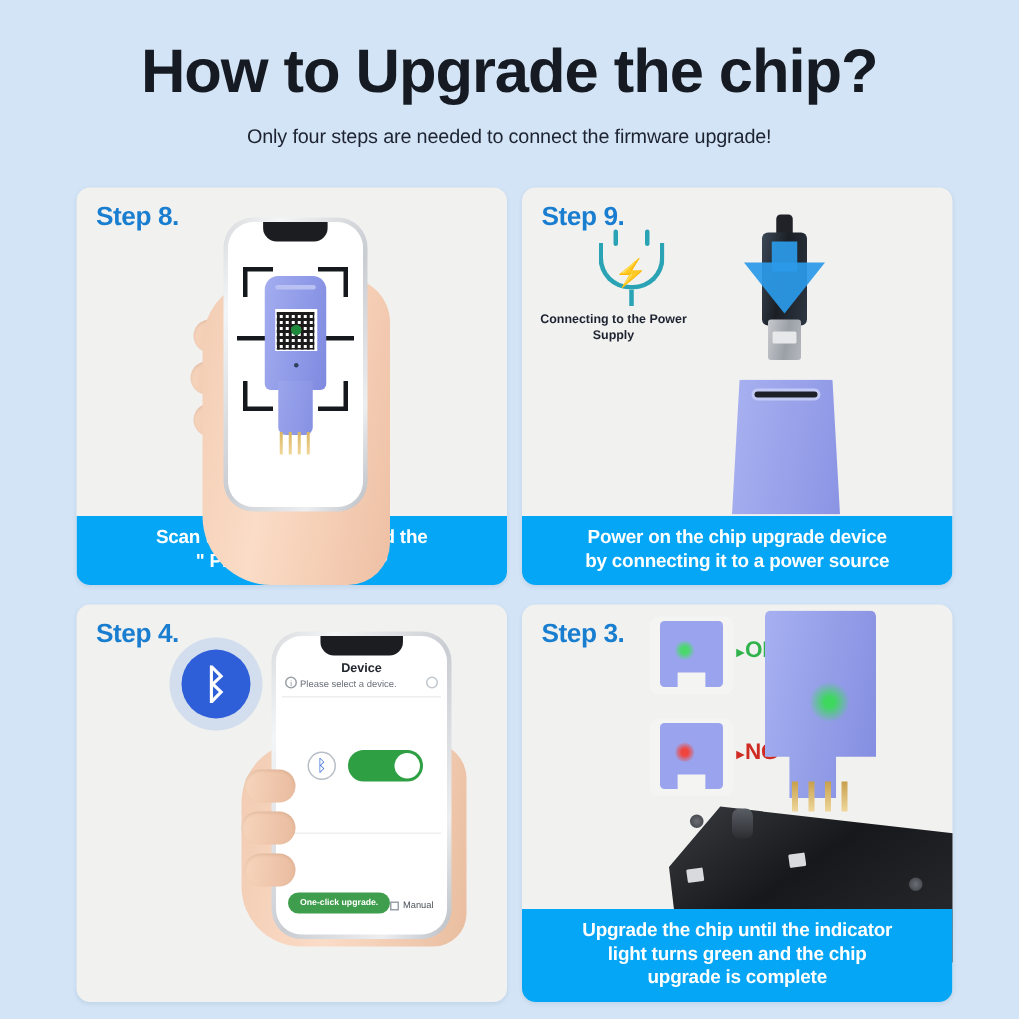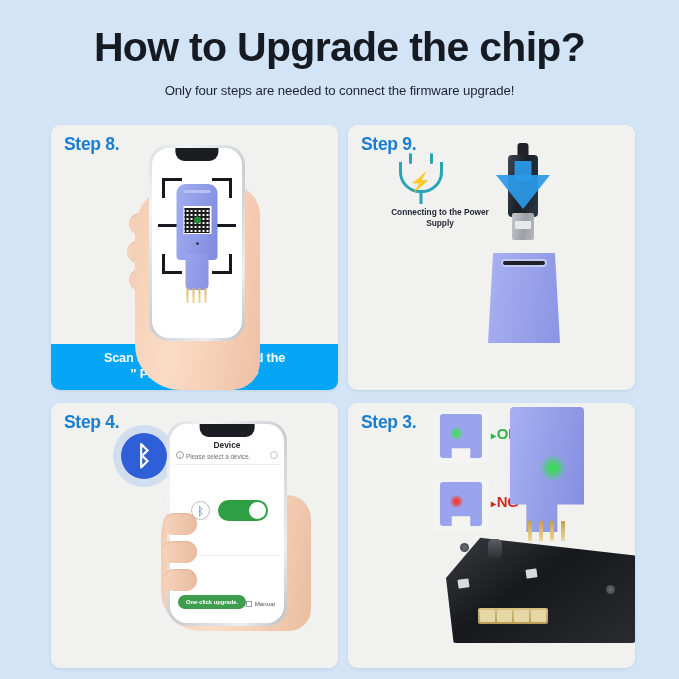--- a/index.html
+++ b/index.html
@@ -152,21 +152,21 @@
   }
   .plug-cord {
     position: absolute; left: 50%; transform: translateX(-50%); top: 40px;
     width: 3px; height: 11px; background: #2aa3b5;
   }
   .bolt {
     position: absolute; left: 50%; top: 20px; transform: translateX(-50%);
     color: #2aa3b5; font-size: 18px; line-height: 1;
   }
   .plug-text {
-    position: absolute; left: 36px; top: 82px; width: 112px;
+    position: absolute; left: 5px; top: 82px; width: 112px;
     text-align: center; font-size: 8.3px; font-weight: bold;
     color: #1d2330; line-height: 1.3;
   }
   .usb { position: absolute; left: 158px; top: 18px; width: 34px; height: 105px; }
   .usb-cable {
     position: absolute; left: 50%; transform: translateX(-50%); top: 0;
     width: 11px; height: 14px; background: #212227; border-radius: 3px 3px 0 0;
   }
   .usb-shell {
     position: absolute; left: 2px; top: 12px; width: 30px; height: 62px;
@@ -207,21 +207,21 @@
   .bt-halo {
     position: absolute; left: 62px; top: 22px; width: 62px; height: 62px;
     border-radius: 50%; background: rgba(138,175,235,0.30);
   }
   .bt-circle {
     position: absolute; left: 70px; top: 30px; width: 46px; height: 46px;
     border-radius: 50%; background: #2f5fd8;
     display: flex; align-items: center; justify-content: center;
   }
   .bt-glyph { color: #fff; font-size: 27px; line-height: 1; font-weight: bold; }
-  .phone3 { left: 116px; top: 18px; width: 120px; height: 205px; z-index: 3; }
+  .phone3 { left: 130px; top: 18px; width: 120px; height: 205px; z-index: 3; }
   .s3-hand {
     position: absolute; left: 110px; top: 92px; width: 150px; height: 136px;
     background: linear-gradient(100deg,#f2cbb2,#fbdcc7 45%,#e9bd9f);
     border-radius: 40px 24px 22px 40px; z-index: 1;
   }
   .app-title {
     position: absolute; left: 0; right: 0; top: 16px; text-align: center;
     font-size: 8.4px; font-weight: bold; color: #22262e;
   }
   .app-sub {
@@ -404,20 +404,24 @@
             <div class="slot"></div>
           </div>
           <div class="arrow-stem"></div>
           <div class="arrow-down"></div>
         </div>
 
         <div class="dev2"></div>
         <div class="dev2-slot" style="left:153px;top:134px;"></div>
       </div>
       <div class="step-label">Step 9.</div>
+      <div class="caption cap2">
+        <span class="ln">Power on the chip upgrade device</span>
+        <span class="ln">by connecting it to a power source</span>
+      </div>
     </div>
 
     <div class="card">
       <div class="stage">
         <div class="bt-halo"></div>
         <div class="bt-circle">
           <span class="bt-glyph">ᛒ</span>
         </div>
 
         <div class="s3-hand"></div>
@@ -484,16 +488,21 @@
         <div class="big-chip"></div>
         <div class="big-led"></div>
         <div class="big-pins">
           <div class="big-pin" style="left:0px;"></div>
           <div class="big-pin" style="left:11px;"></div>
           <div class="big-pin" style="left:22px;"></div>
           <div class="big-pin" style="left:33px;"></div>
         </div>
       </div>
       <div class="step-label">Step 3.</div>
+      <div class="caption cap3">
+        <span class="ln">Upgrade the chip until the indicator</span>
+        <span class="ln">light turns green and the chip</span>
+        <span class="ln">upgrade is complete</span>
+      </div>
     </div>
 
   </div>
 </div>
 
 </body></html>

